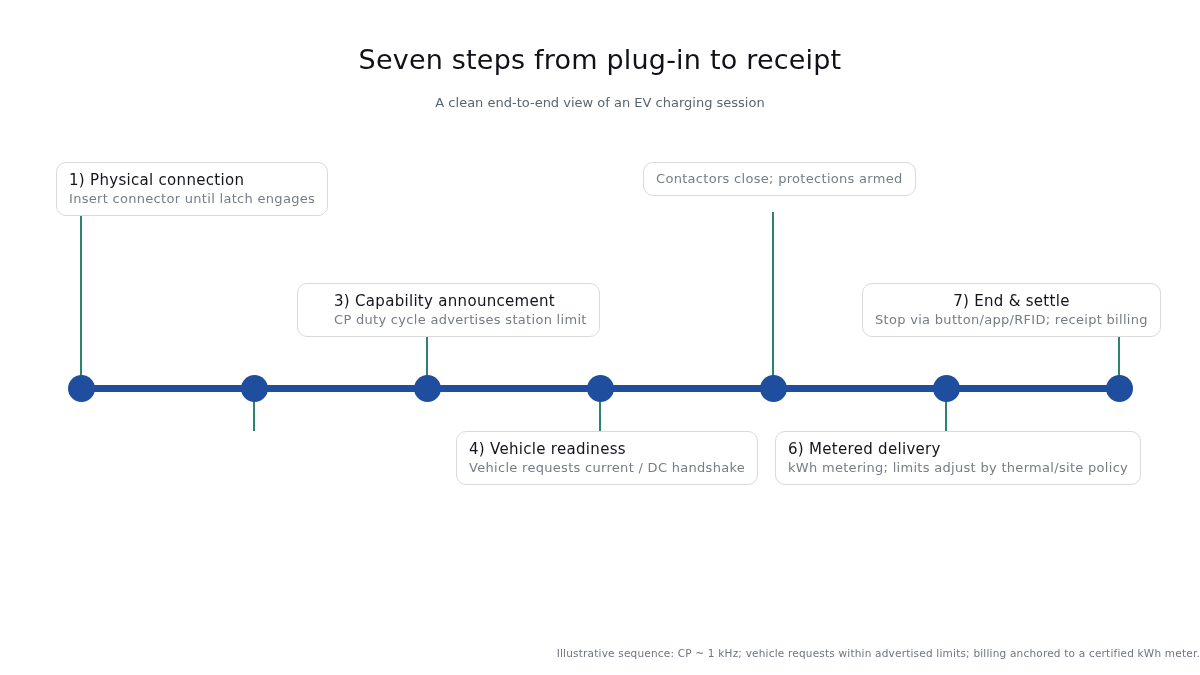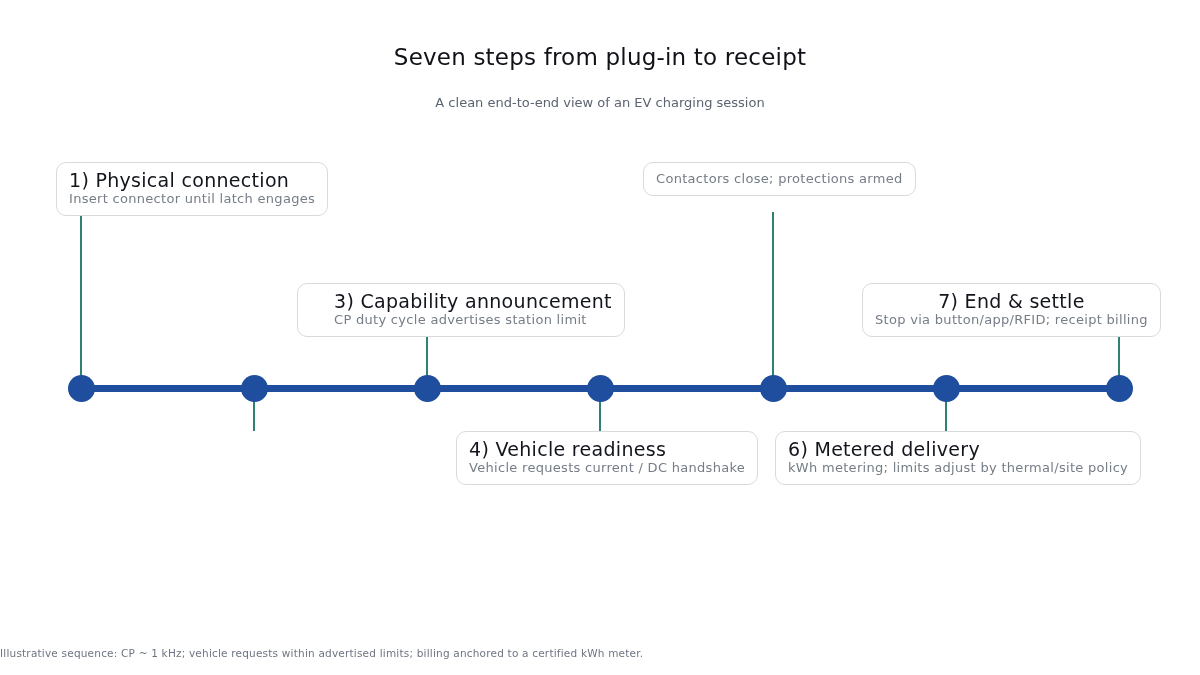--- a/index.html
+++ b/index.html
@@ -9,21 +9,21 @@
     --dark:#13151c;
     --muted:#767d87;
     --subtitle:#5c6471;
     --footnote:#6e7582;
   }
   *{margin:0;padding:0;box-sizing:border-box;}
   html,body{width:1200px;height:675px;background:#ffffff;font-family:"DejaVu Sans",sans-serif;}
   .canvas{position:relative;width:1200px;height:675px;background:#ffffff;overflow:hidden;}
   .page-title{
     position:absolute;top:44px;left:0;width:1200px;text-align:center;
-    font-size:23px;color:#101218;font-weight:400;letter-spacing:.2px;
+    font-size:27px;color:#101218;font-weight:400;letter-spacing:.2px;
   }
   .page-subtitle{
     position:absolute;top:95px;left:0;width:1200px;text-align:center;
     font-size:13px;color:var(--subtitle);
   }
   .timeline-line{
     position:absolute;left:81px;top:385px;width:1038px;height:7px;
     background:var(--blue);border-radius:3px;
   }
   .dot{
@@ -31,27 +31,27 @@
     background:var(--blue);top:375px;
   }
   .conn{
     position:absolute;width:2px;background:var(--teal);
   }
   .step-card{
     position:absolute;background:#ffffff;border:1px solid var(--box-border);
     border-radius:10px;padding:7px 12px 8px 12px;white-space:nowrap;
   }
   .step-title{
-    display:block;font-size:19px;color:var(--dark);line-height:20px;letter-spacing:.3px;
+    display:block;font-size:15px;color:var(--dark);line-height:20px;letter-spacing:.3px;
   }
   .step-desc{
     display:block;font-size:13px;color:var(--muted);line-height:17px;letter-spacing:.3px;
   }
   .footnote{
-    position:absolute;top:647px;left:0;width:1200px;text-align:left;
+    position:absolute;top:647px;left:0;width:1200px;text-align:right;
     font-size:10.5px;color:var(--footnote);letter-spacing:.2px;
   }
 </style>
 </head>
 <body>
 
 <div class="canvas">
 
   <div class="page-title">Seven steps from plug-in to receipt</div>
   <div class="page-subtitle">A clean end-to-end view of an EV charging session</div>

